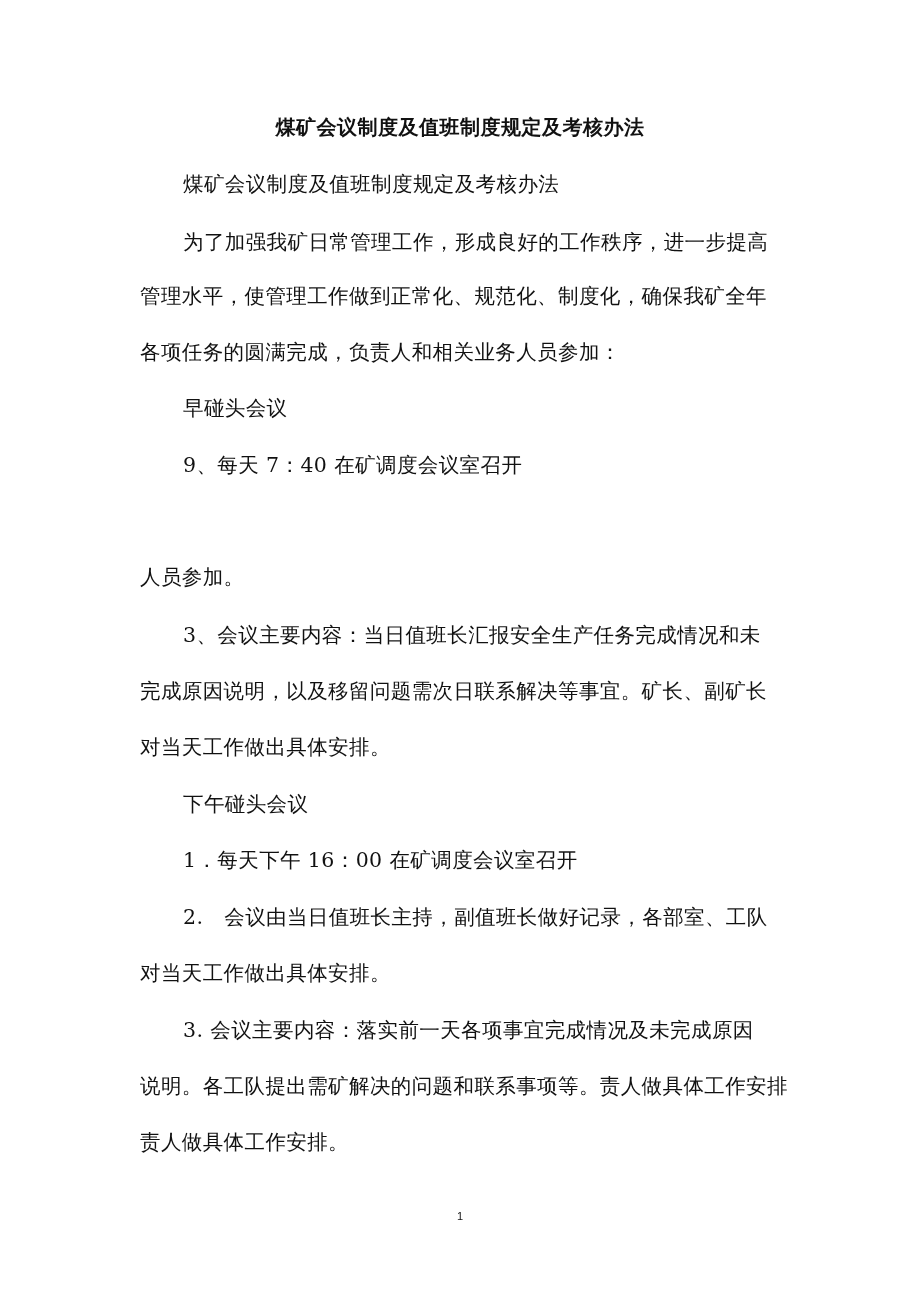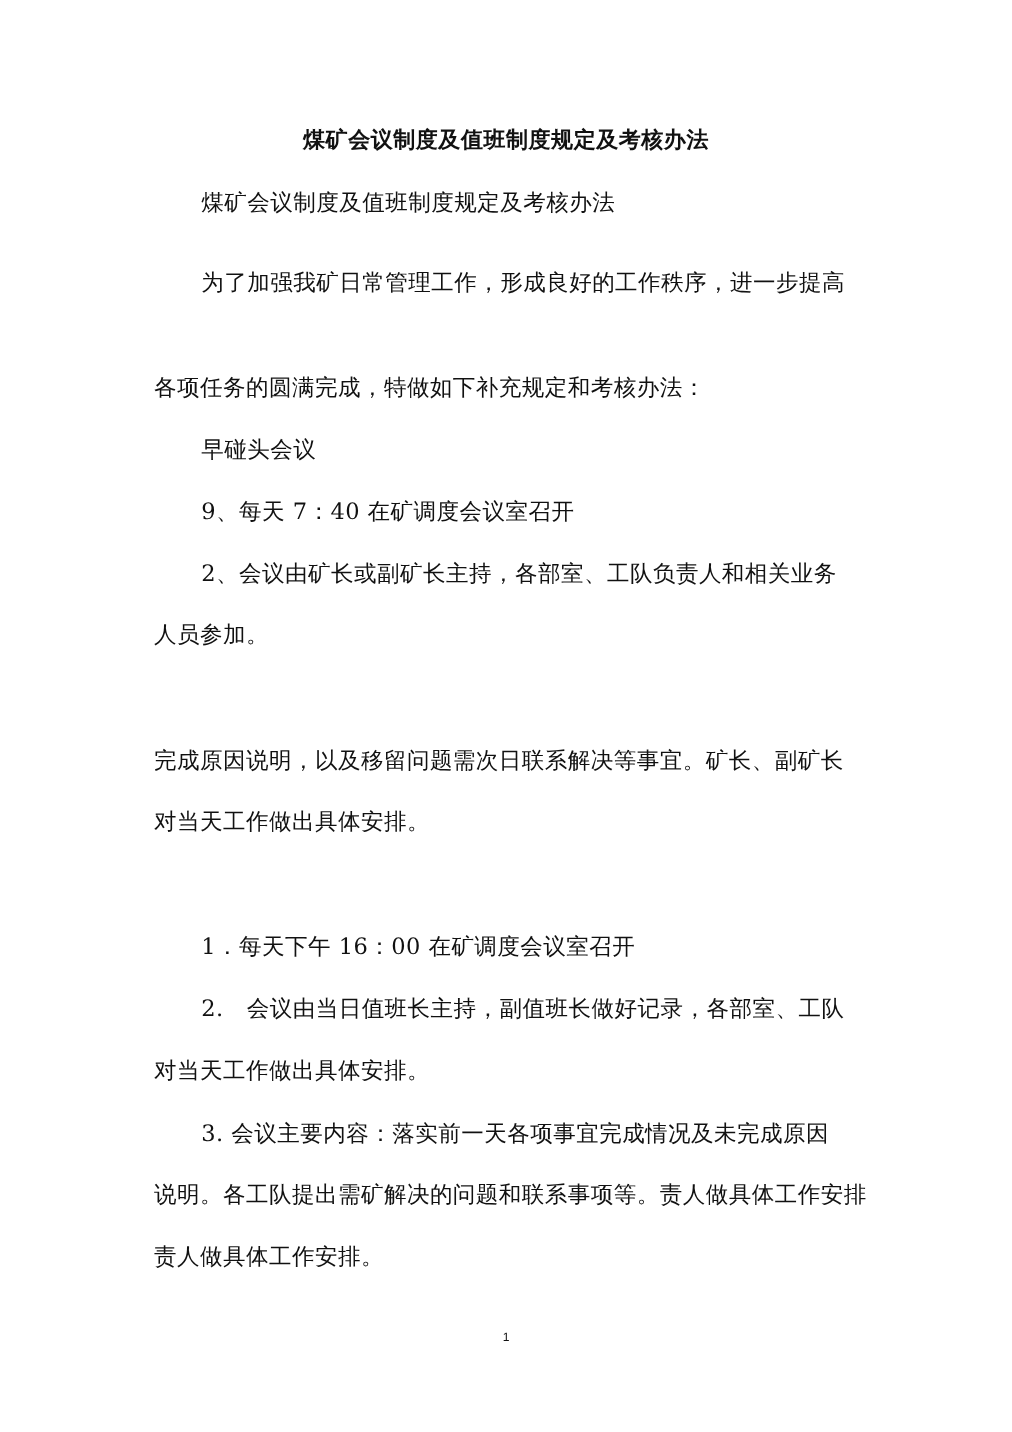--- a/index.html
+++ b/index.html
@@ -14,33 +14,35 @@
              font-size: 11px; font-family: "Liberation Sans", sans-serif; }
 </style>
 </head>
 <body>
 
 <div class="page">
   <div class="title">煤矿会议制度及值班制度规定及考核办法</div>
 
   <div class="line indent" style="top:170px">煤矿会议制度及值班制度规定及考核办法</div>
 
-  <div class="line indent" style="top:243px">为了加强我矿日常管理工作，形成良好的工作秩序，进一步提高</div>
-  <div class="line" style="top:338px">各项任务的圆满完成，特做如下补充规定和考核办法：</div>
+  <div class="line indent" style="top:228px">为了加强我矿日常管理工作，形成良好的工作秩序，进一步提高</div>
+  <div class="line" style="top:282px">管理水平，使管理工作做到正常化、规范化、制度化，确保我矿全年</div>
+  <div class="line" style="top:338px">各项任务的圆满完成，负责人和相关业务人员参加：</div>
 
   <div class="line indent" style="top:394px">早碰头会议</div>
 
   <div class="line indent" style="top:451px">9、每天 7：40 在矿调度会议室召开</div>
 
-  <div class="line indent" style="top:507px">2、会议由矿长或副矿长主持，各部室、工队负责人和相关业务</div>
   <div class="line" style="top:563px">人员参加。</div>
 
+  <div class="line indent" style="top:621px">3、会议主要内容：当日值班长汇报安全生产任务完成情况和未</div>
   <div class="line" style="top:677px">完成原因说明，以及移留问题需次日联系解决等事宜。矿长、副矿长</div>
   <div class="line" style="top:733px">对当天工作做出具体安排。</div>
 
+  <div class="line indent" style="top:790px">下午碰头会议</div>
 
   <div class="line indent" style="top:846px">1．每天下午 16：00 在矿调度会议室召开</div>
 
   <div class="line indent" style="top:903px">2.　会议由当日值班长主持，副值班长做好记录，各部室、工队</div>
   <div class="line" style="top:959px">对当天工作做出具体安排。</div>
 
   <div class="line indent" style="top:1016px">3. 会议主要内容：落实前一天各项事宜完成情况及未完成原因</div>
   <div class="line" style="top:1072px">说明。各工队提出需矿解决的问题和联系事项等。责人做具体工作安排</div>
   <div class="line" style="top:1128px">责人做具体工作安排。</div>
 

